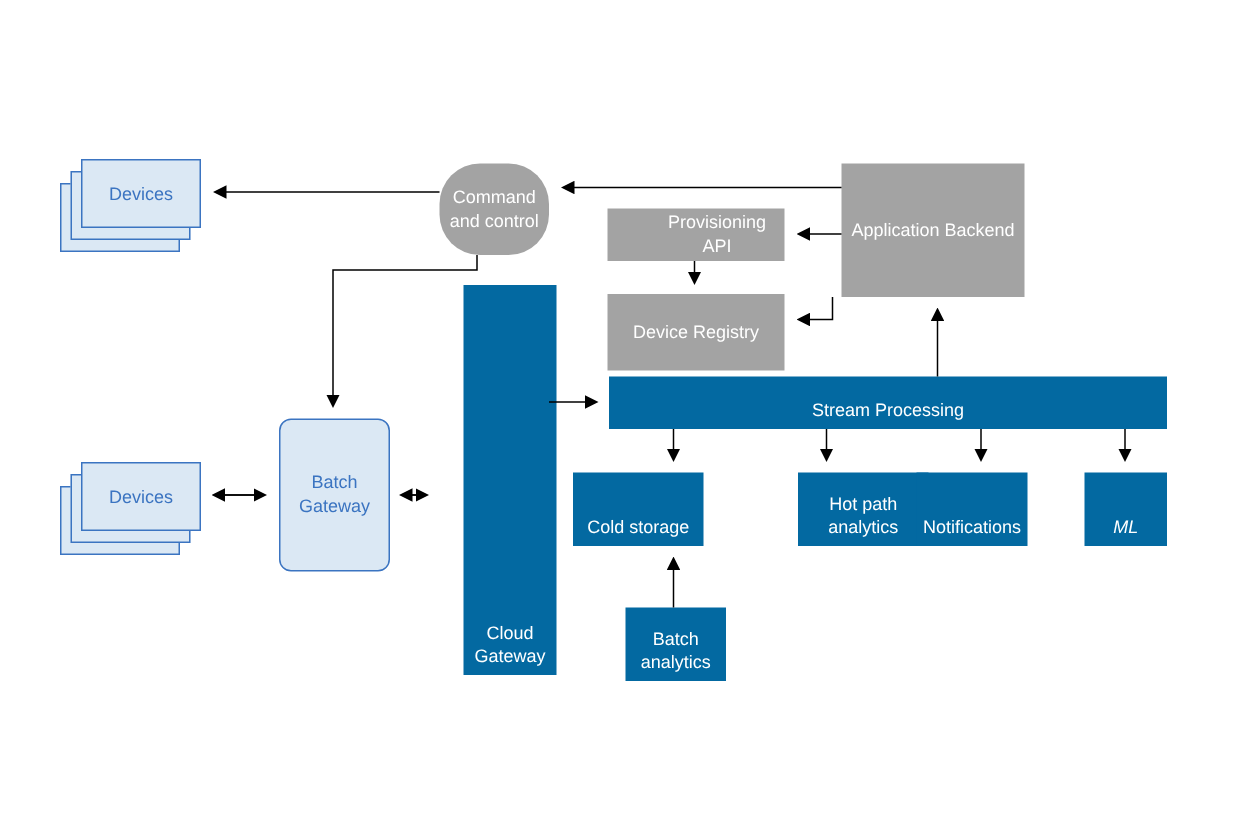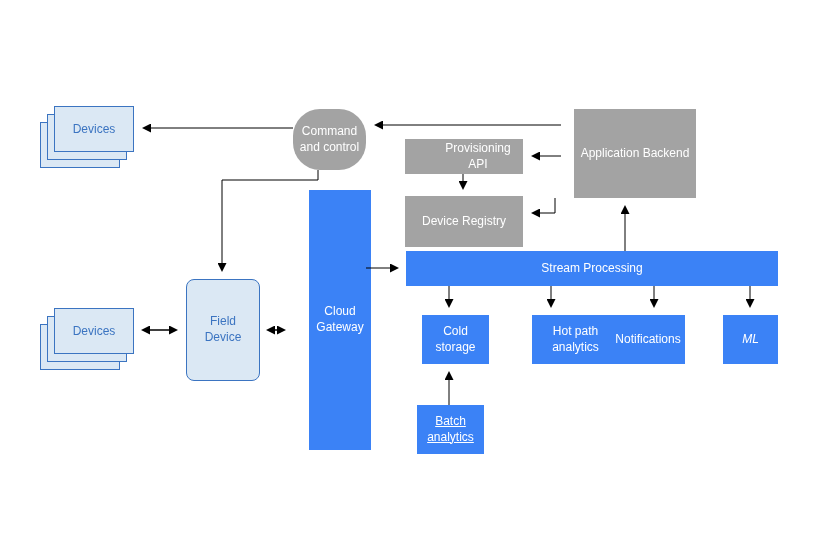--- a/index.html
+++ b/index.html
@@ -42,22 +42,23 @@
     background: #dbe8f4;
     border: 1.5px solid #3b74c1;
     border-radius: 8px;
     color: #3b74c1;
   }
   .gray-box {
     background: #a3a3a3;
     color: #fff;
   }
   .blue-box {
-    background: #3b82f6;
+    background: #0369a1;
     color: #fff;
+    align-items: flex-end;
   }
   svg.arrows {
     position: absolute;
     left: 0;
     top: 0;
     width: 822px;
     height: 548px;
     pointer-events: none;
   }
 </style>
@@ -74,64 +75,64 @@
 
 <div class="device-stack" style="left:40px; top:308px;">
   <div class="device-card" style="left:0; top:16px;"></div>
   <div class="device-card" style="left:7px; top:8px;"></div>
   <div class="device-card" style="left:14px; top:0;">
     <span>Devices</span>
   </div>
 </div>
 
 <div class="box field-gateway" style="left:186px; top:279px; width:74px; height:102px;">
-  <span>Field Device</span>
+  <span>Batch Gateway</span>
 </div>
 
 <div class="box gray-box" style="left:293px; top:109px; width:73px; height:61px;border-radius:27px;">
   <span>Command and control</span>
 </div>
 
 <div class="box blue-box" style="left:309px; top:190px; width:62px; height:260px;">
   <span>Cloud Gateway</span>
 </div>
 
 <div class="box gray-box" style="left:405px; top:139px; width:118px; height:35px;padding-left:32px;">
   <span>Provisioning API</span>
 </div>
 
 <div class="box gray-box" style="left:405px; top:196px; width:118px; height:51px;">
   <span>Device Registry</span>
 </div>
 
-<div class="box gray-box" style="left:574px; top:109px; width:122px; height:89px;">
+<div class="box gray-box" style="left:561px; top:109px; width:122px; height:89px;">
   <span>Application Backend</span>
 </div>
 
 <div class="box blue-box" style="left:406px; top:251px; width:372px; height:35px;">
   <span>Stream Processing</span>
 </div>
 
-<div class="box blue-box" style="left:422px; top:315px; width:67px; height:49px;">
+<div class="box blue-box" style="left:382px; top:315px; width:87px; height:49px;">
   <span>Cold storage</span>
 </div>
 
 <div class="box blue-box" style="left:508px; top:315px; width:87px; height:49px;margin-left:24px;">
   <span>Hot path analytics</span>
 </div>
 
 <div class="box blue-box" style="left:611px; top:315px; width:74px; height:49px;">
   <span>Notifications</span>
 </div>
 
 <div class="box blue-box" style="left:723px; top:315px; width:55px; height:49px;font-style:italic;">
   <span>ML</span>
 </div>
 
-<div class="box blue-box" style="left:417px; top:405px; width:67px; height:49px;text-decoration:underline;">
+<div class="box blue-box" style="left:417px; top:405px; width:67px; height:49px;">
   <span>Batch analytics</span>
 </div>
 
 <svg class="arrows">
   <defs>
     <marker id="ah" markerWidth="9" markerHeight="9" refX="7" refY="4.5" orient="auto">
       <path d="M0,0 L9,4.5 L0,9 Z" fill="#000"></path>
     </marker>
   </defs>
 

